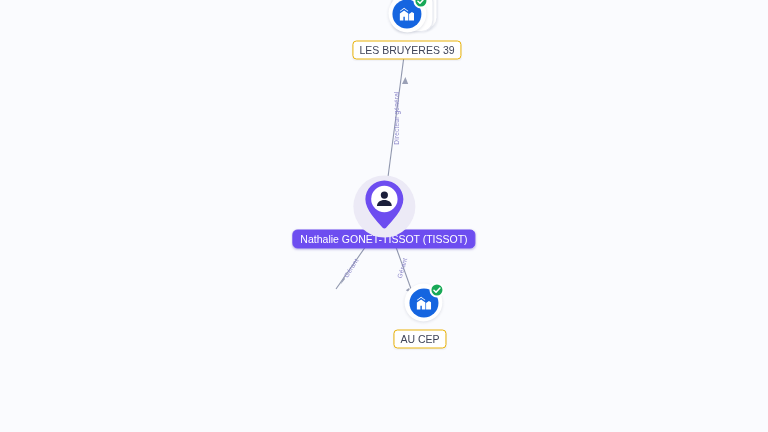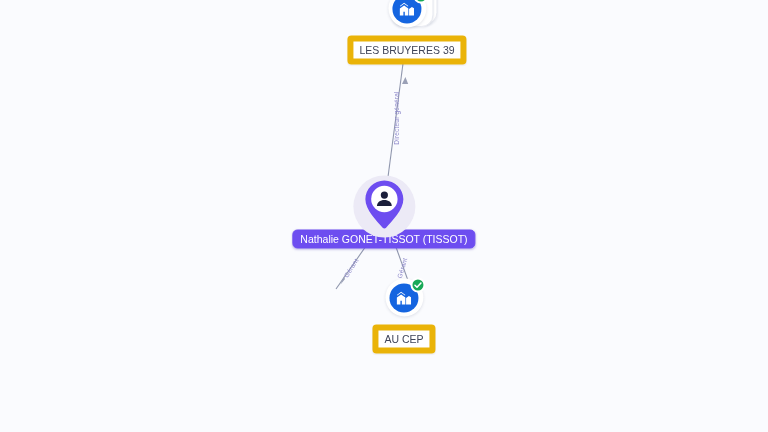--- a/index.html
+++ b/index.html
@@ -114,21 +114,21 @@
     width: 44px;
     height: 52px;
     margin-top: 3px;
   }
   .pin svg { display: block; }
 
   
   .node-label {
     margin-top: 4px;
     background: #ffffff;
-    border: 6px solid #eab308;
+    border: 1px solid #eab308;
     border-radius: 4px;
     padding: 2px 6px 3px 6px;
     font-size: 10.5px;
     line-height: 12px;
     color: #3f4458;
     white-space: nowrap;
     box-shadow: 0 1px 1px rgba(30,40,80,0.05);
   }
   .node-label.person {
     background: #6d4df0;
@@ -218,21 +218,21 @@
             <circle cx="22" cy="16.6" r="3.6"></circle>
             <path d="M14.6 27.6 c0-4.1 3.3-6.2 7.4-6.2 s7.4 2.1 7.4 6.2 z"></path>
           </g>
         </svg>
       </div>
     </div>
     <div class="node-label person" style="margin-top:-8px;text-align:right;">Nathalie GONET-TISSOT (TISSOT)</div>
   </div>
 
 
-  <div class="node" style="left:404px; top:314px;">
+  <div class="node" style="left:420px; top:314px;align-items:flex-end;">
     <div class="company-icon-wrap">
       <div class="icon-ring">
         <div class="icon-disc">
           <svg width="17" height="17" viewBox="0 0 24 24" fill="#ffffff">
             <path d="M2 21V11.4L8 7l6 4.4V21h-5v-5H7v5H2zm13 0V12l4-2.8L22 11v10h-7z"></path>
             <path d="M8 4.6L2.6 8.5 2 7.7 8 3.3l6 4.4-.6.8L8 4.6z"></path>
           </svg>
         </div>
         <div class="verified-badge">
           <svg width="9" height="9" viewBox="0 0 24 24" fill="none" stroke="#ffffff" stroke-width="4" stroke-linecap="round" stroke-linejoin="round">

